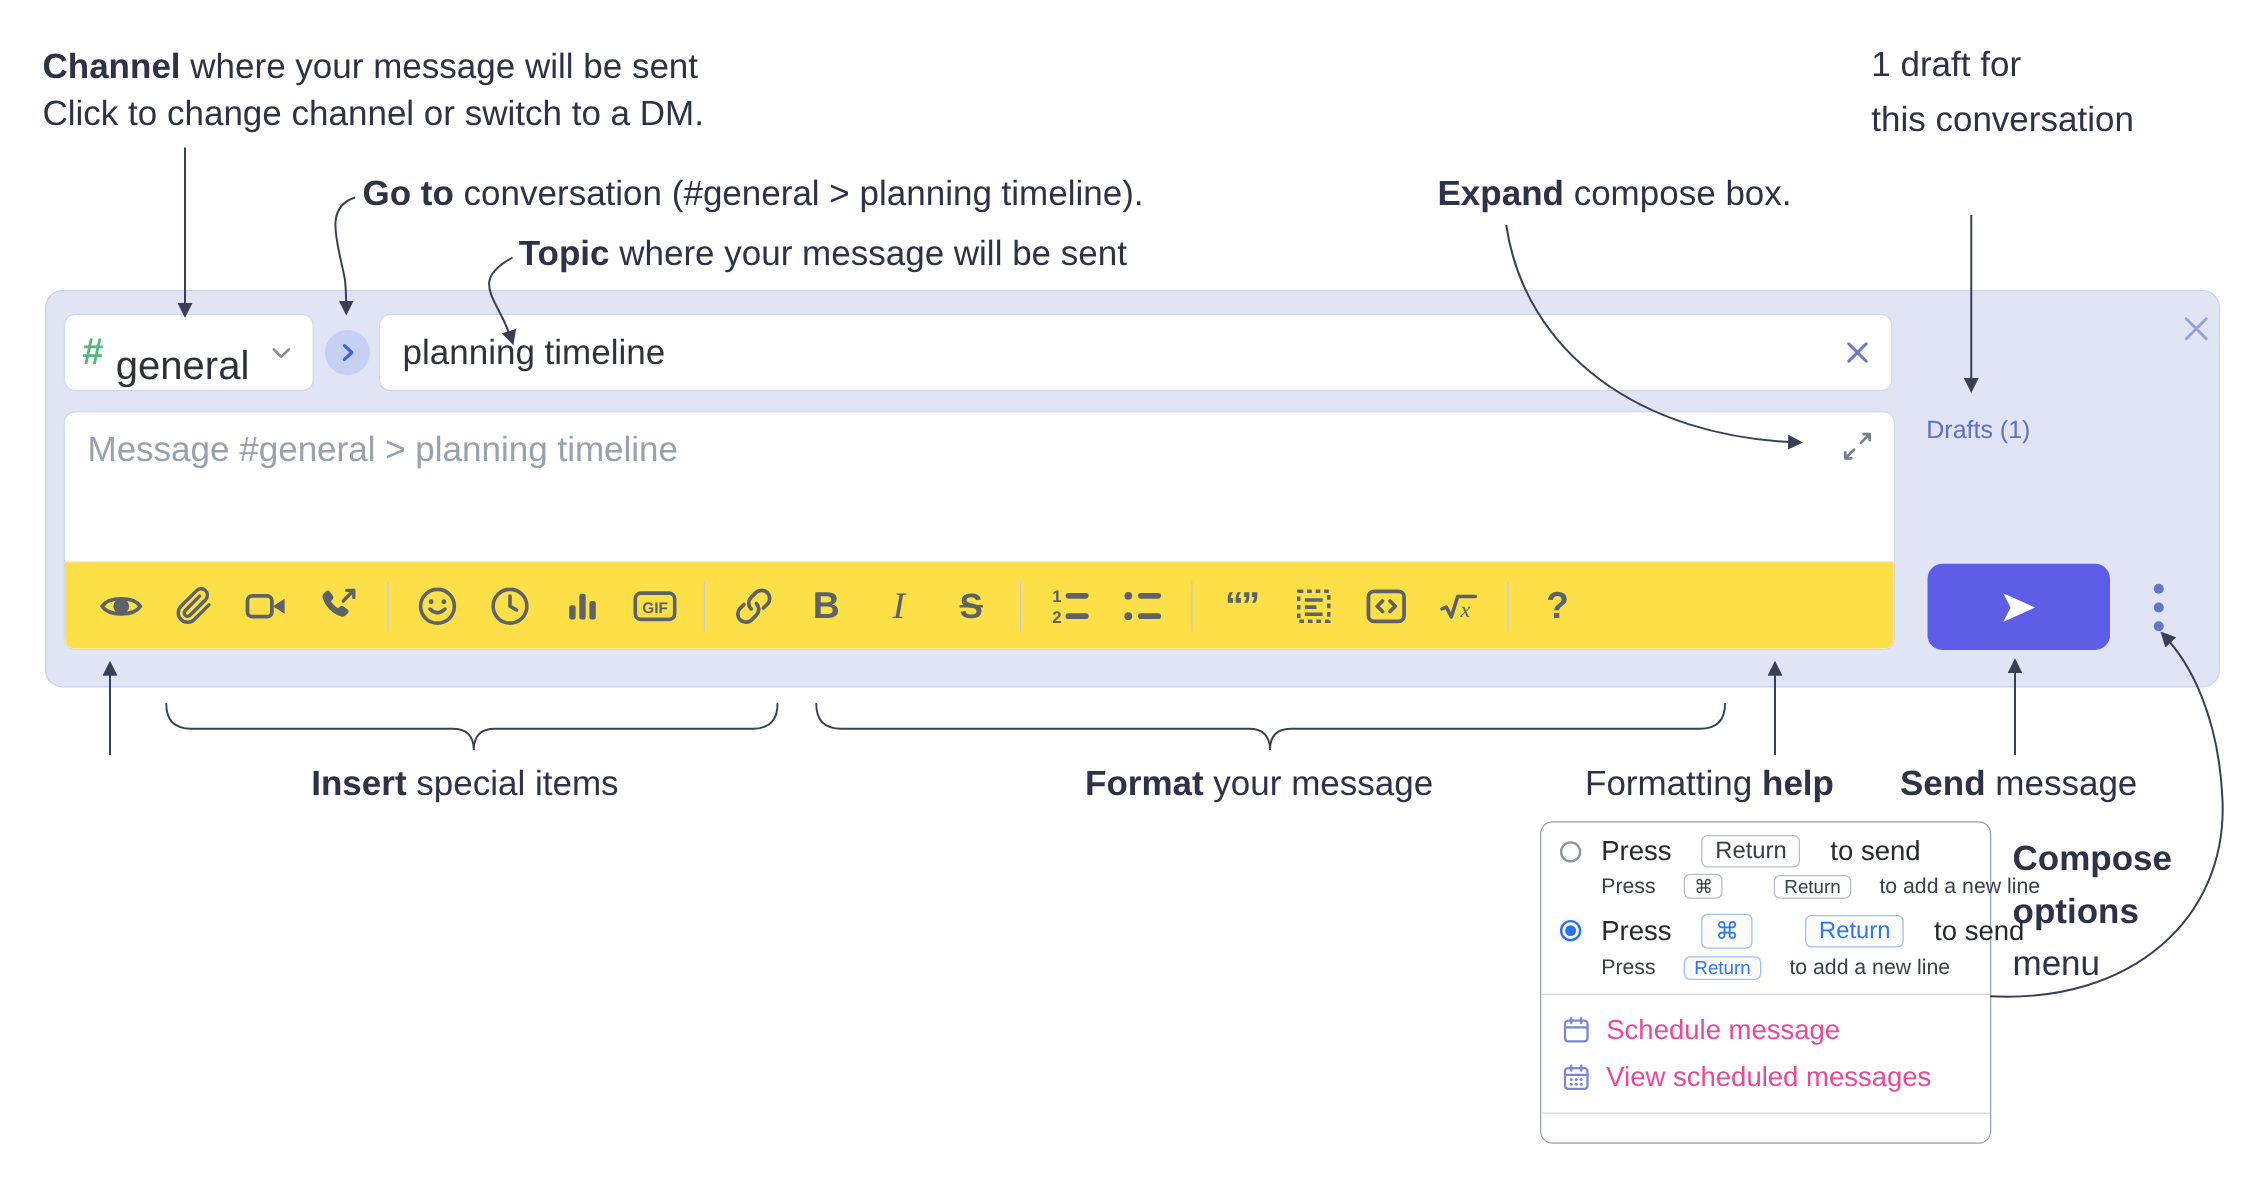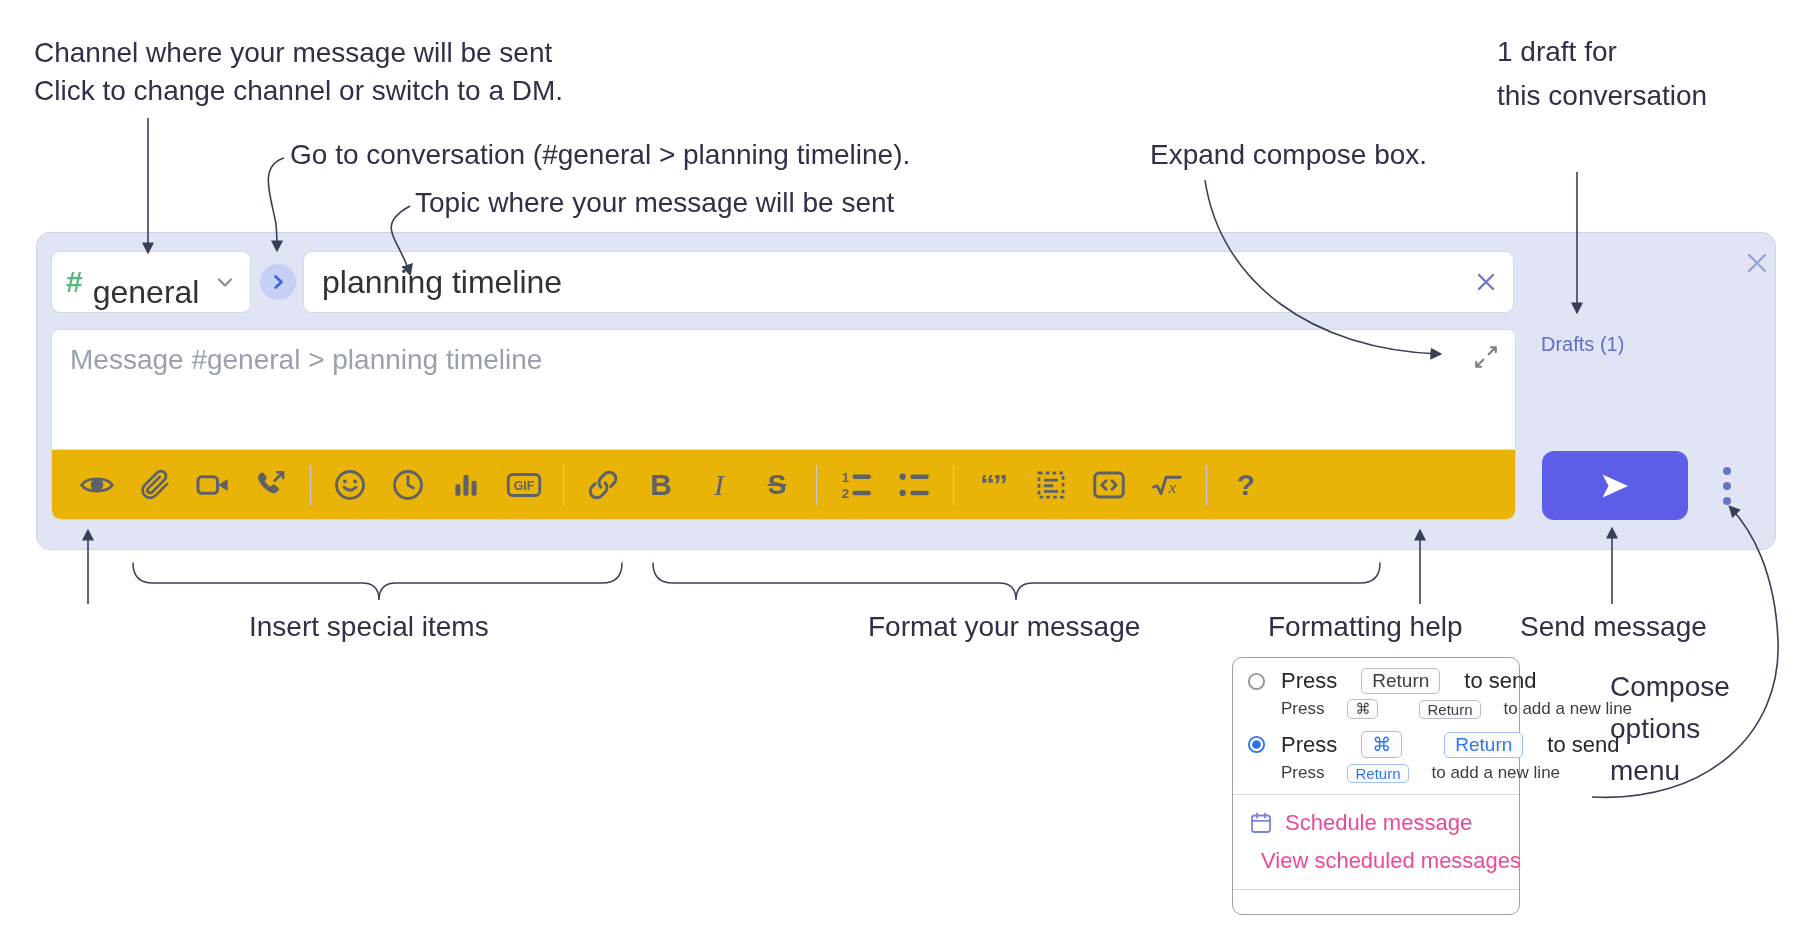--- a/index.html
+++ b/index.html
@@ -1,64 +1,64 @@
 <!DOCTYPE html>
 <html><head>
 <meta charset="utf-8">
 <style>
   html,body{margin:0;padding:0;background:#fff;}
   .stage{position:relative;width:1814px;height:944px;background:#fff;overflow:hidden;
          font-family:"Liberation Sans",sans-serif;color:#2e3147;}
   .ann{position:absolute;font-size:28px;line-height:38px;color:#2e3147;white-space:nowrap;}
-  .ann b{font-weight:400;}
+  .ann b{font-weight:700;}
   .ann .it{}
   svg.overlay{position:absolute;left:0;top:0;width:1814px;height:944px;pointer-events:none;z-index:5;}
   .arrow{stroke:#3a3f58;stroke-width:1.6;fill:none;}
   .brace{stroke:#3a3f58;stroke-width:1.5;fill:none;stroke-linecap:round;}
 
   
   .compose{position:absolute;left:36px;top:232px;width:1740px;height:318px;
            background:#e0e4f4;border:1px solid #ccd2e8;border-radius:14px;box-sizing:border-box;}
   .whitebox{background:#fff;border:1px solid #d4d9e8;border-radius:9px;box-sizing:border-box;}
   .row1{position:absolute;left:0;top:18px;width:100%;height:62px;}
   .chan-sel{position:absolute;left:14px;top:0;width:200px;height:62px;display:flex;align-items:center;padding:0 14px;cursor:pointer;}
   .chan-hash{font-size:30px;font-weight:700;color:#55b97e;margin-right:10px;line-height:1;}
   .chan-name{font-size:32px;color:#2f3237;flex:1;margin-top:20px;}
   .go-circle{position:absolute;left:223px;top:13px;width:36px;height:36px;border-radius:50%;
              background:#c6d0f4;display:flex;align-items:center;justify-content:center;cursor:pointer;}
-  .topic-input{position:absolute;left:266px;top:0;width:1211px;height:62px;font-size:32px;color:#2f3237;
+  .topic-input{position:absolute;left:266px;top:0;width:1211px;height:62px;font-size:28px;color:#2f3237;
                padding:0 56px 0 18px;border:1px solid #d4d9e8;border-radius:9px;outline:none;
                font-family:"Liberation Sans",sans-serif;box-sizing:border-box;background:#fff;}
   .topic-clear{position:absolute;left:1437px;top:19px;width:24px;height:24px;cursor:pointer;}
   .msgblock{position:absolute;left:14px;top:96px;width:1465px;height:191px;overflow:hidden;}
   .msg-ta{display:block;width:100%;height:116px;border:none;outline:none;resize:none;
           font-family:"Liberation Sans",sans-serif;font-size:28px;color:#2f3237;
           padding:14px 60px 0 18px;box-sizing:border-box;background:#fff;}
   .msg-ta::placeholder{color:#98a1ae;}
   .expand-btn{position:absolute;right:16px;top:14px;width:26px;height:26px;cursor:pointer;}
-  .toolbar{position:absolute;left:0;bottom:0;width:100%;height:70px;background:#eab308;
+  .toolbar{position:absolute;left:0;bottom:0;width:100%;height:70px;background:#fde047;
            border-top:1px solid #dfe2ec;border-radius:0 0 8px 8px;
            display:flex;align-items:center;padding:0 0 0 16px;box-sizing:border-box;}
   .tbtn{width:58px;height:48px;display:flex;align-items:center;justify-content:center;
         color:#5d6269;cursor:pointer;flex:0 0 auto;}
   .tbtn svg{display:block;}
   .tdiv{width:1px;height:40px;background:#c9ccd6;margin:0 10px;flex:0 0 auto;}
   .tb-b{font-size:30px;font-weight:800;}
   .tb-i{font-size:30px;font-style:italic;font-family:"Liberation Serif",serif;}
   .tb-s{font-size:28px;font-weight:600;text-decoration:line-through;}
   .tb-q{font-size:30px;font-weight:800;letter-spacing:-2px;}
   .tb-help{font-size:30px;font-weight:600;}
   .drafts-link{position:absolute;left:1504px;top:100px;font-size:20px;color:#6170c4;cursor:pointer;white-space:nowrap;}
   .send-btn{position:absolute;left:1505px;top:218px;width:146px;height:69px;background:#5e5de8;
             border:none;border-radius:12px;display:flex;align-items:center;justify-content:center;cursor:pointer;}
   .more-btn{position:absolute;left:1678px;top:228px;width:24px;height:50px;display:flex;align-items:center;justify-content:center;cursor:pointer;}
   .close-btn{position:absolute;left:1708px;top:18px;width:24px;height:24px;cursor:pointer;}
 
   
-  .popup{position:absolute;left:1232px;top:657px;width:288px;height:258px;background:#fff;
+  .popup{position:absolute;left:1232px;top:657px;width:361px;height:258px;background:#fff;
          border:1.5px solid #9aa0a8;border-radius:10px;box-sizing:border-box;z-index:4;
          font-size:22px;color:#26282e;}
   .opt{position:relative;padding:10px 16px 2px 48px;}
   .opt .radio{position:absolute;left:14px;top:14px;}
   .optmain{display:flex;align-items:center;gap:6px;white-space:nowrap;}
   .optsub{display:flex;align-items:center;gap:5px;white-space:nowrap;font-size:17px;color:#3c4046;margin-top:5px;}
   kbd{font-family:"Liberation Sans",sans-serif;border:1px solid #b9bdc6;border-radius:5px;
       background:#fcfcfd;padding:1px 10px;font-size:19px;color:#3a3e45;margin:0 18px;}
   .optsub kbd{font-size:15px;padding:0 7px;}
   kbd.blue{color:#2f76f6;border-color:#9dbffa;}

